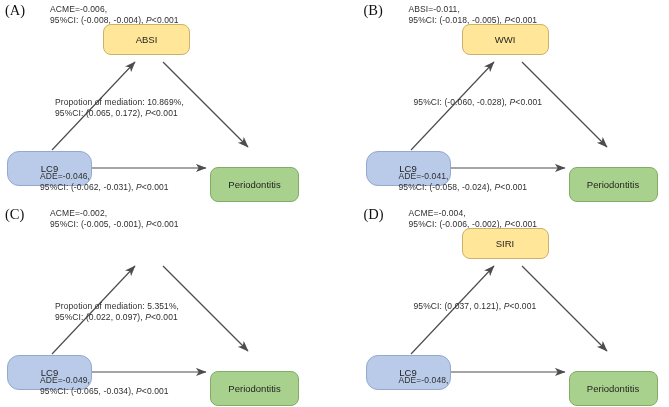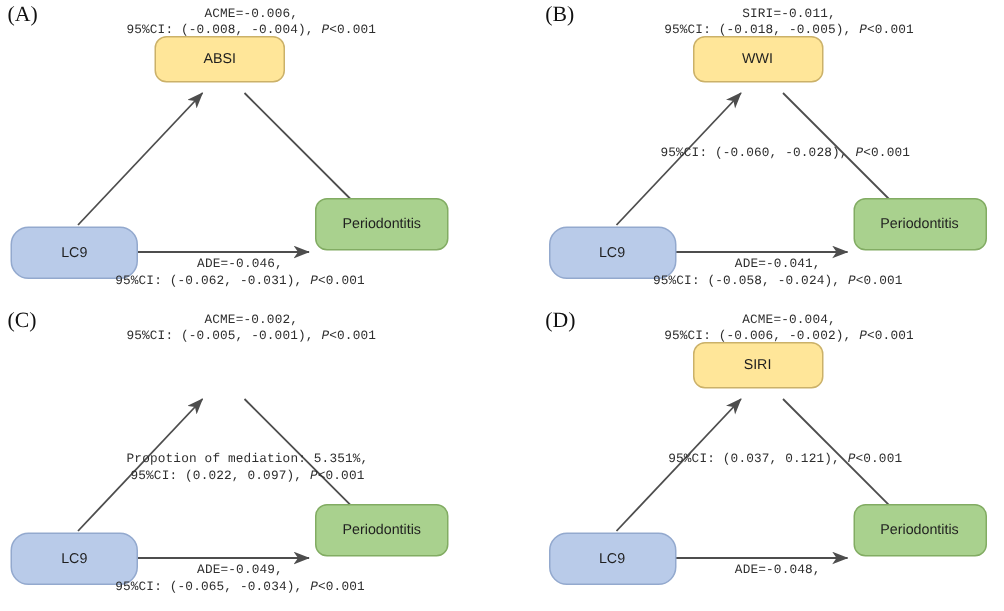--- a/index.html
+++ b/index.html
@@ -18,24 +18,23 @@
   .panel-inner { position: absolute; left: 0; top: 0; width: 334px; height: 203px; }
   .col-right .panel-inner { left: 24px; }
 
   .panel-label {
     position: absolute; left: 5px; top: 2px;
     font-family: "Liberation Serif", serif;
     font-size: 14.5px; color: #111;
   }
 
   .stat {
-    position: absolute; text-align: center;
+    position: absolute; text-align: left;
     font-size: 8.5px; line-height: 11px; color: #2e2e2e;
     letter-spacing: 0.1px;
-    font-family: Liberation Mono, monospace;
   }
   .stat i { font-style: italic; }
   .stat-acme      { left: 50px;  top: 4px;   width: 235px; }
   .stat-mediation { left: 55px;  top: 97px;  width: 220px; }
   .stat-ade       { left: 40px;  top: 171px; width: 240px; }
 
   .box {
     position: absolute; border-radius: 8px;
     display: flex; align-items: center; justify-content: center;
     font-size: 9.5px; color: #1f1f1f;
@@ -46,21 +45,21 @@
     background: var(--mediator-fill, #FFE699);
     border-color: var(--mediator-border, #CBB169);
   }
   .box-exposure {
     left: 7px; top: 151px; width: 83px; height: 33px;
     background: var(--exposure-fill, #B9CBE9);
     border-color: var(--exposure-border, #93A9CE);
     border-radius: 12px;
   }
   .box-outcome {
-    left: 210px; top: 132px; width: 87px; height: 33px;
+    left: 210px; top: 167px; width: 87px; height: 33px;
     background: var(--outcome-fill, #A9D18E);
     border-color: var(--outcome-border, #82AC63);
   }
 
   .arrows { position: absolute; left: 0; top: 0; width: 334px; height: 203px; }
   .arrow { stroke: var(--arrow, #4d4d4d); stroke-width: 1.2; fill: none; }
   .ah-fill { fill: var(--arrow, #4d4d4d); }
 </style>
 </head>
 <body>
@@ -87,20 +86,24 @@
 
       <div class="stat stat-acme">
         <div>ACME=-0.006,</div>
         <div><span>95%CI: (-0.008, -0.004), </span><i>P</i><span>&lt;0.001</span></div>
       </div>
 
       <div class="box box-mediator">
         <span>ABSI</span>
       </div>
 
+      <div class="stat stat-mediation">
+        <div>Propotion of mediation: 10.869%,</div>
+        <div><span>95%CI: (0.065, 0.172), </span><i>P</i><span>&lt;0.001</span></div>
+      </div>
 
       <div class="box box-exposure">
         <span>LC9</span>
       </div>
 
       <div class="box box-outcome">
         <span>Periodontitis</span>
       </div>
 
       <div class="stat stat-ade">
@@ -116,21 +119,21 @@
 
       <div class="panel-label">(B)</div>
 
       <svg class="arrows" viewBox="0 0 334 203">
         <path class="arrow" d="M52,150 L135,62" marker-end="url(#ah)"></path>
         <path class="arrow" d="M163,62 L248,147" marker-end="url(#ah)"></path>
         <path class="arrow" d="M91,168 L206,168" marker-end="url(#ah)"></path>
       </svg>
 
       <div class="stat stat-acme">
-        <div>SIRI=-0.011,</div>
+        <div>ABSI=-0.011,</div>
         <div><span>95%CI: (-0.018, -0.005), </span><i>P</i><span>&lt;0.001</span></div>
       </div>
 
       <div class="box box-mediator">
         <span>WWI</span>
       </div>
 
       <div class="stat stat-mediation">
         <div><span>95%CI: (-0.060, -0.028), </span><i>P</i><span>&lt;0.001</span></div>
       </div>

